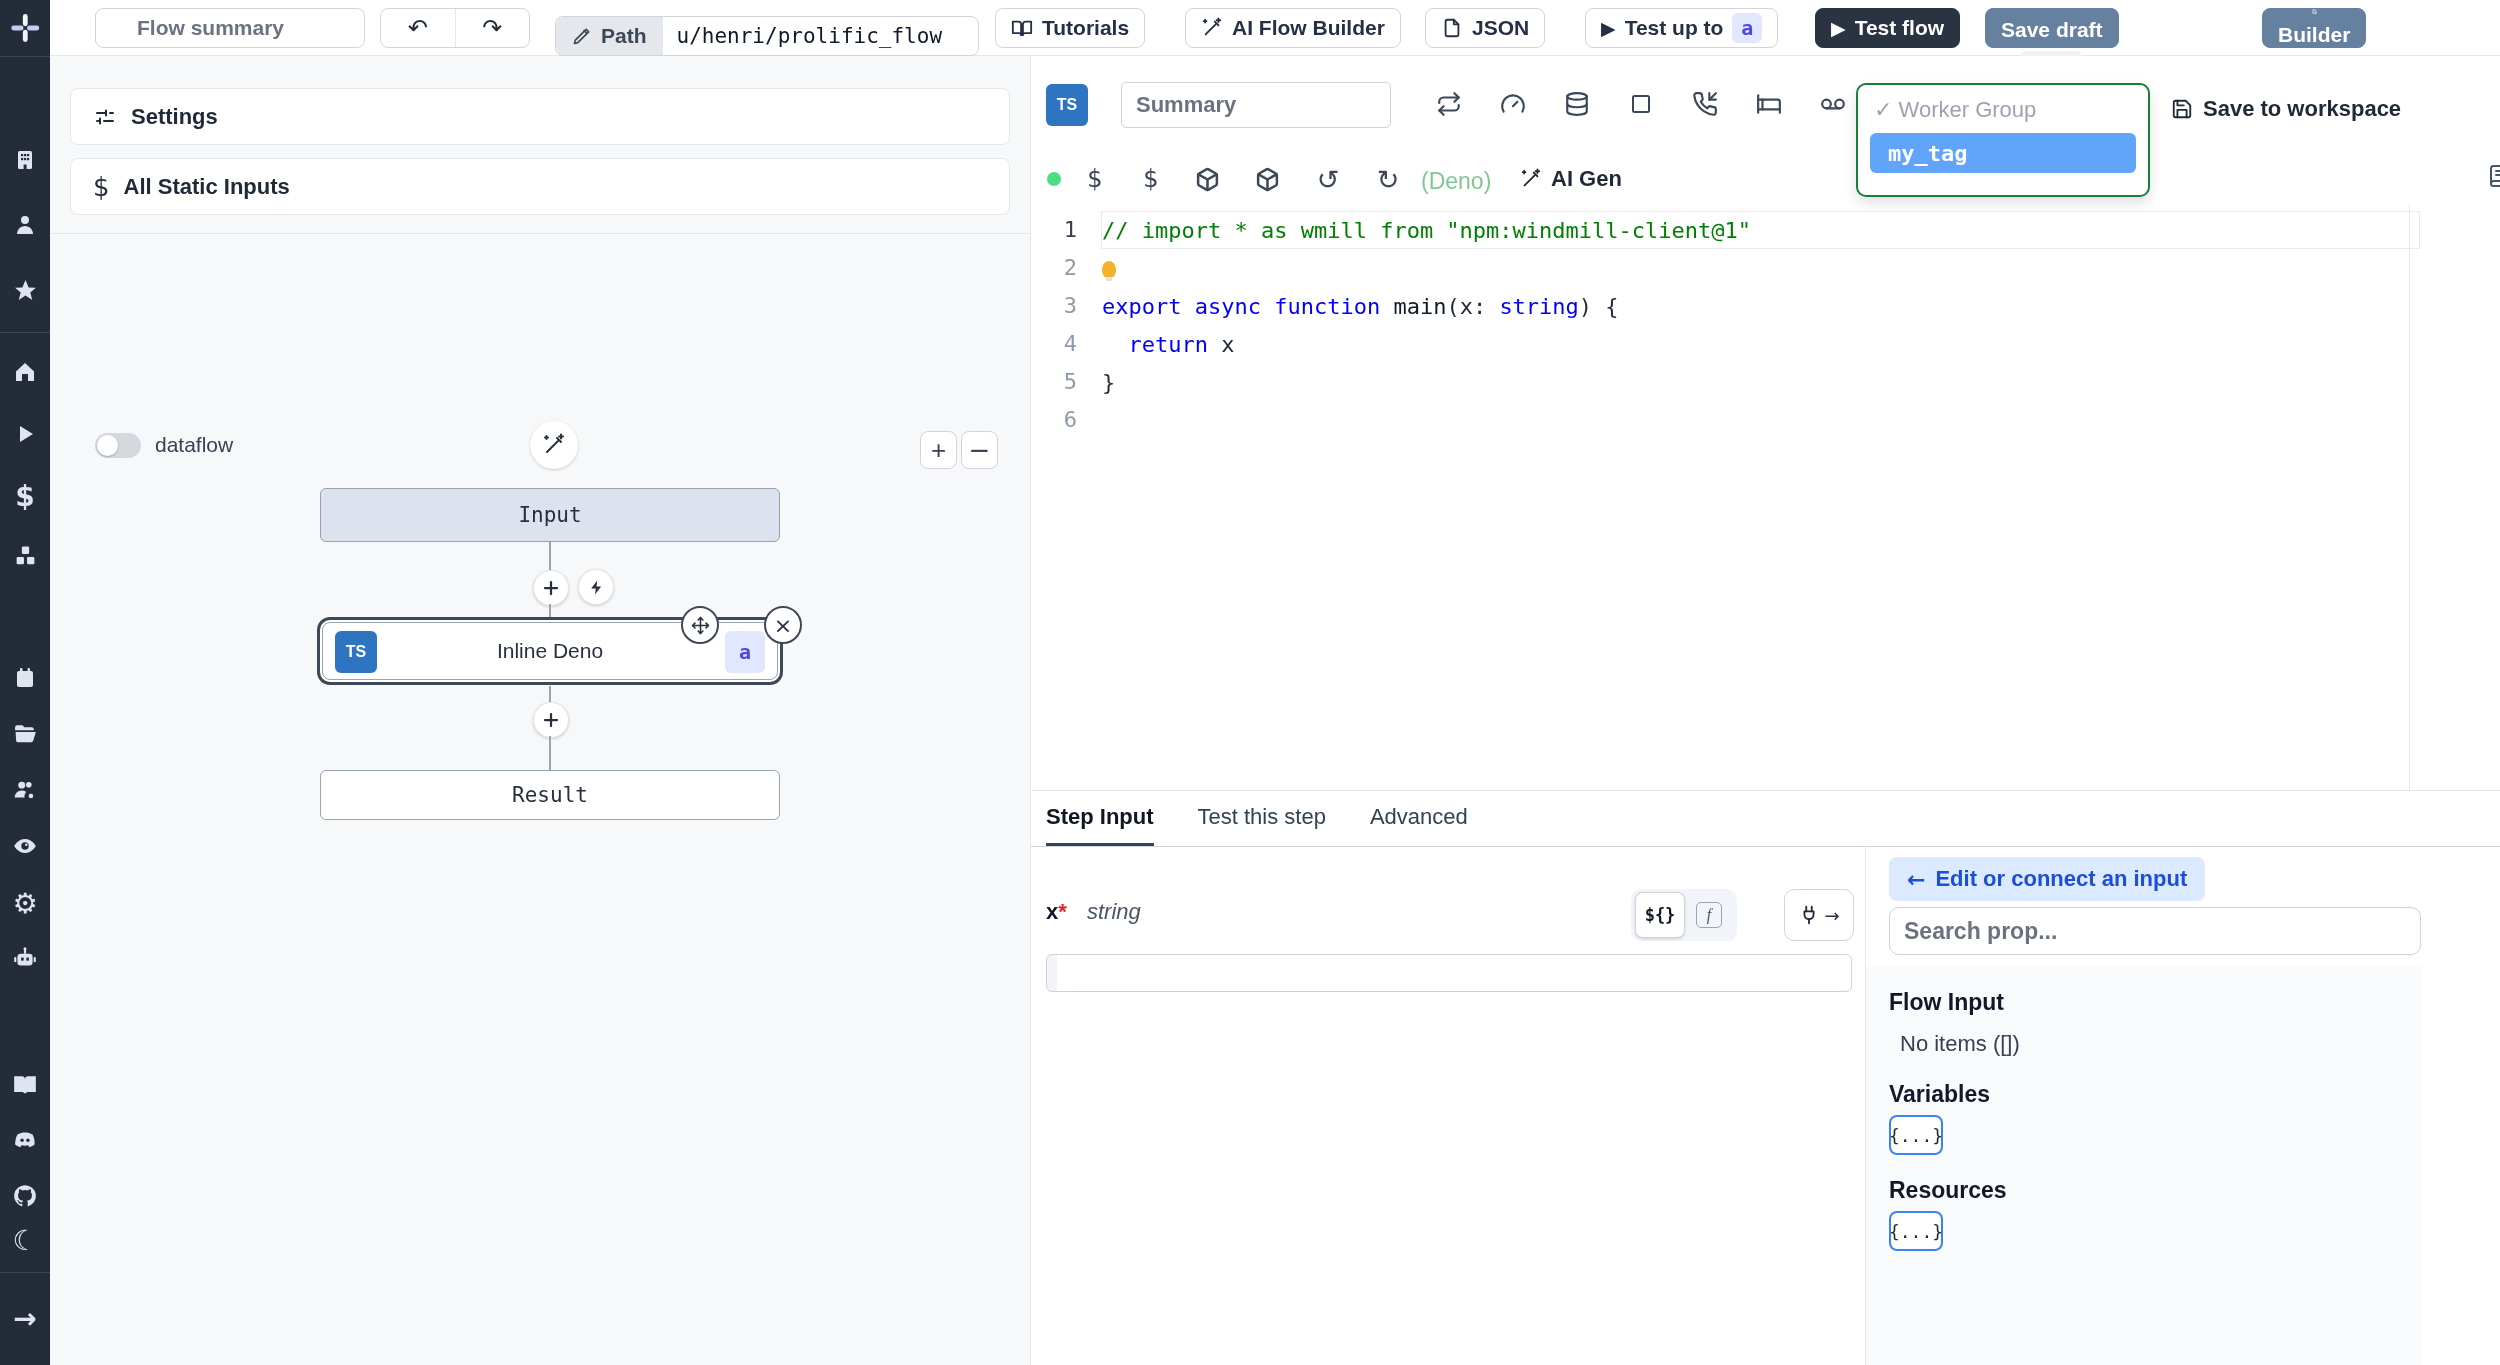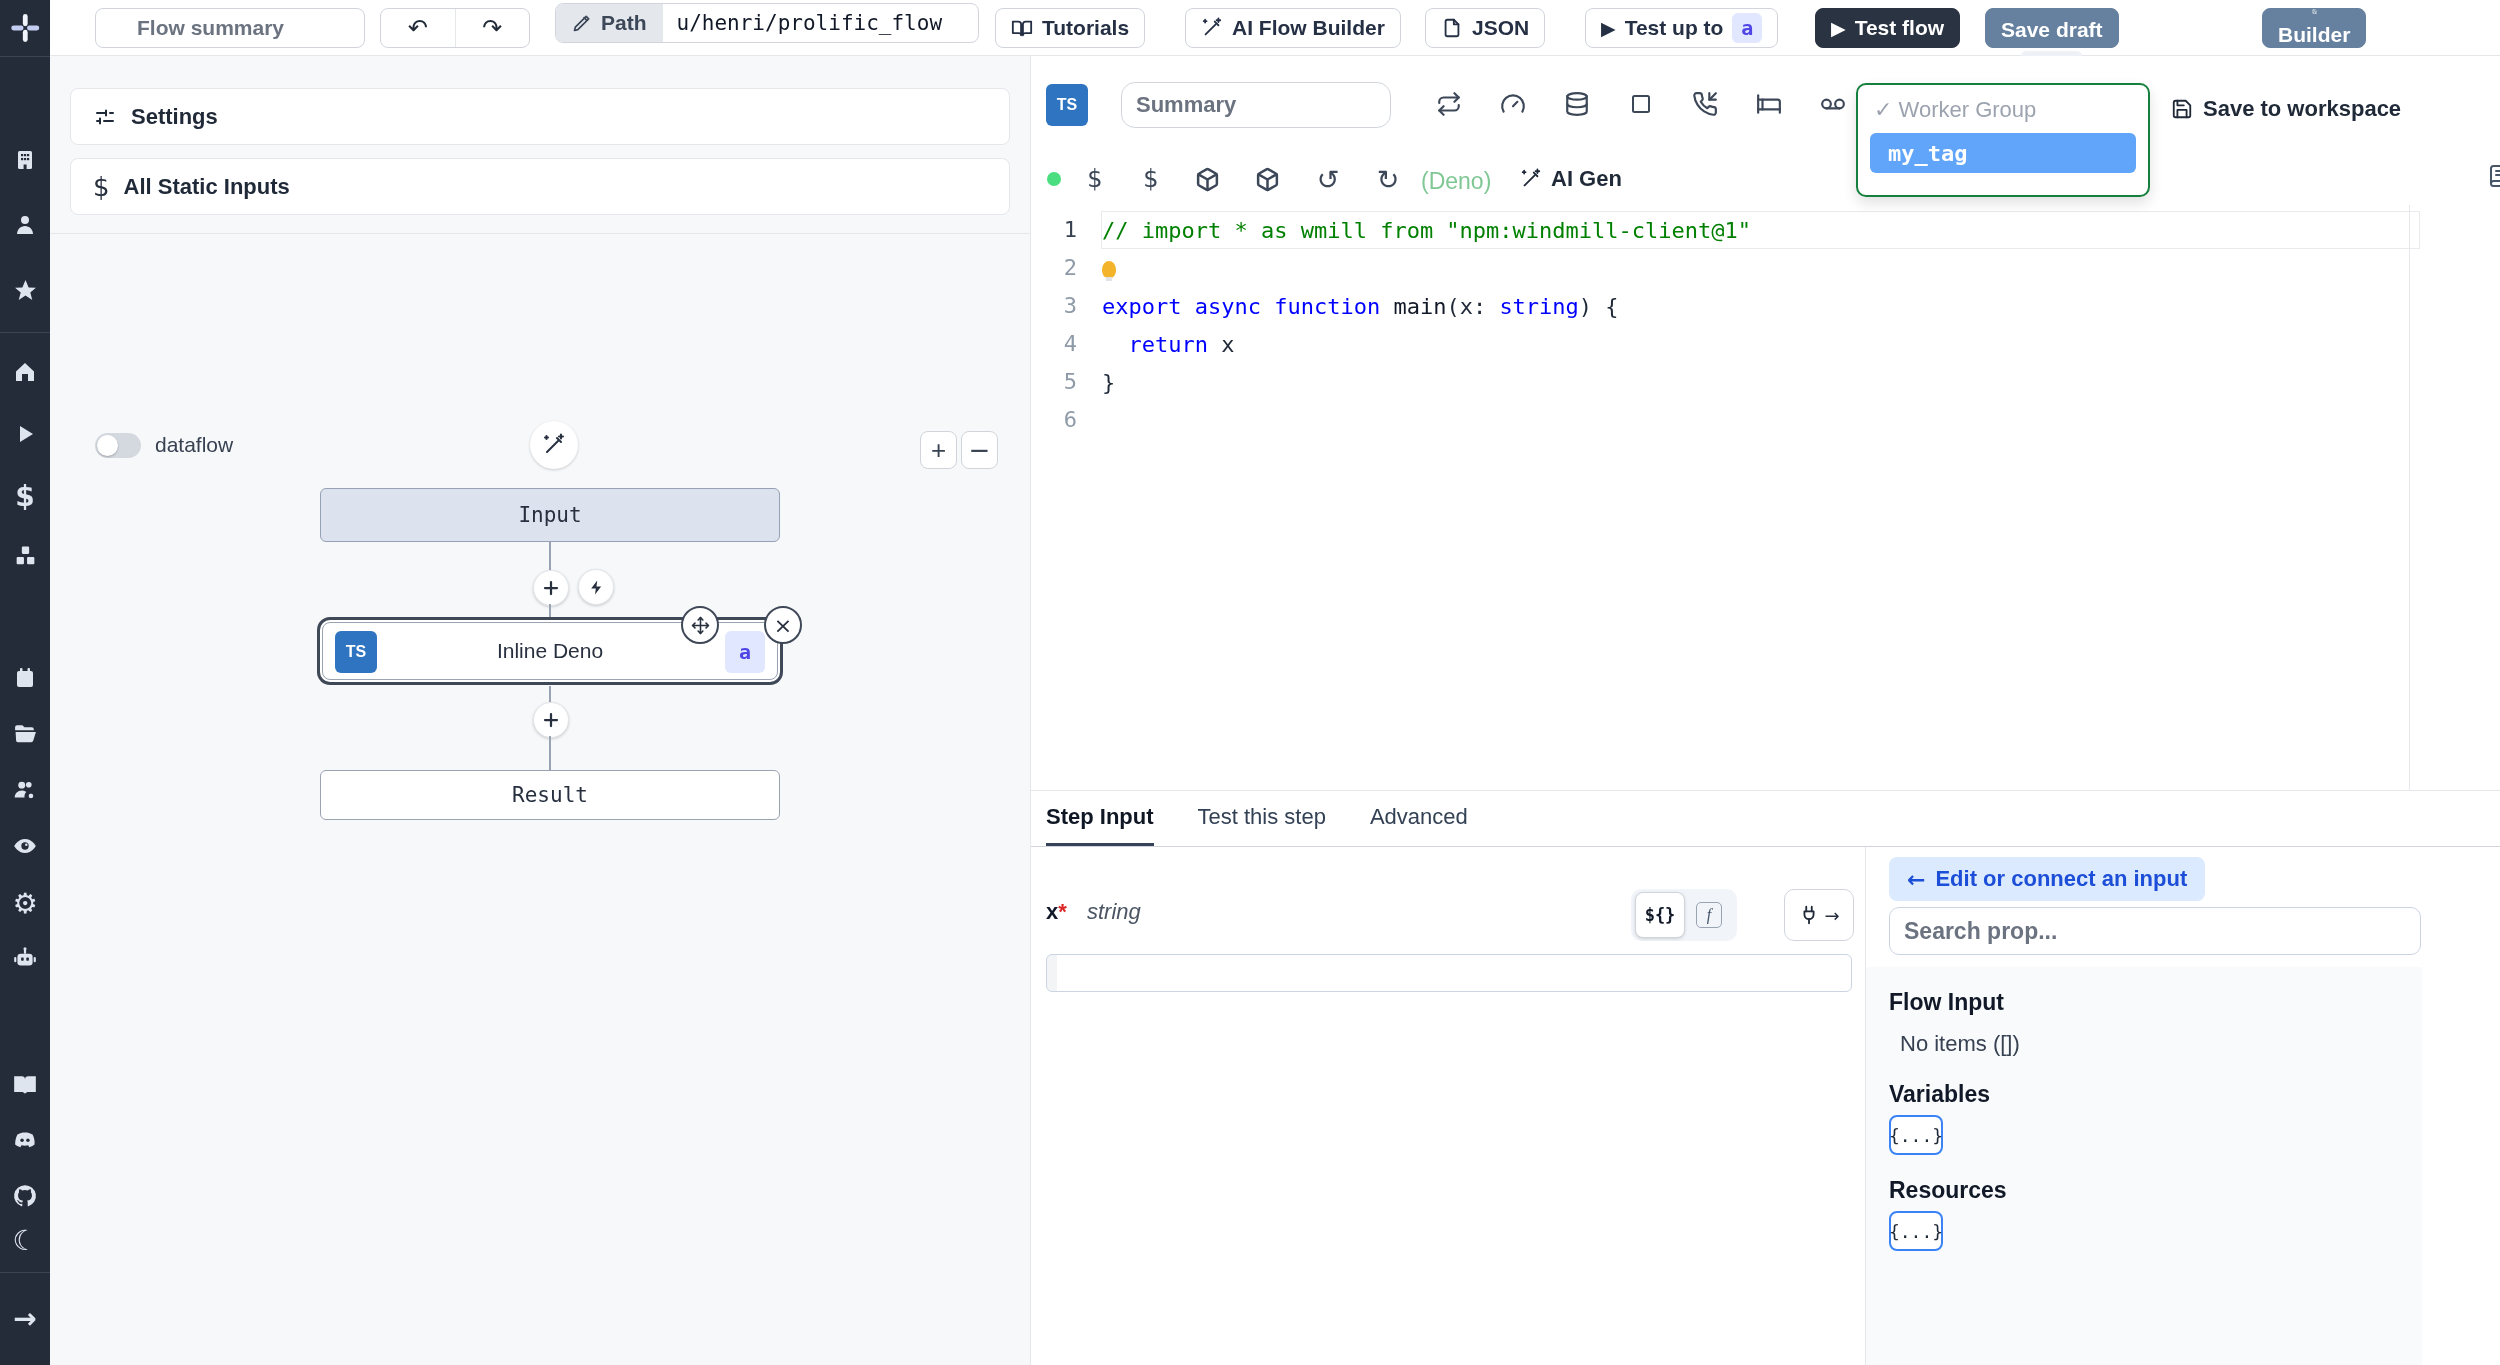--- a/index.html
+++ b/index.html
@@ -233,21 +233,21 @@
 
     <div class="abs" style="left:330px;top:8px;width:150px;height:40px;border:1px solid #d1d5db;border-radius:8px;display:flex;background:#fff">
       <div style="flex:1;display:flex;align-items:center;justify-content:center;border-right:1px solid #e5e7eb;cursor:pointer">
           <span class="glyph" style="font-size:24px">↶</span>
         </div>
       <div style="flex:1;display:flex;align-items:center;justify-content:center;cursor:pointer">
           <span class="glyph" style="font-size:24px">↷</span>
         </div>
     </div>
 
-    <div class="abs" style="left:505px;top:3px;width:424px;height:40px;border:1px solid #d1d5db;border-radius:8px;display:flex;overflow:hidden;background:#fff">
+    <div class="abs" style="left:505px;top:16px;width:424px;height:40px;border:1px solid #d1d5db;border-radius:8px;display:flex;overflow:hidden;background:#fff">
       <div style="background:#e4e7ec;display:flex;align-items:center;gap:9px;padding:0 16px;font-weight:700;font-size:21px;color:#3c4758">
         <svg class="sic" width="20" height="20" viewBox="0 0 24 24">
             <path d="M3 21l4-1L20 7l-3-3L4 17z"></path>
             <path d="M14.5 5.5l3 3"></path>
           </svg>
         <span>Path</span>
       </div>
       <div class="mono" style="display:flex;align-items:center;padding:0 14px;font-size:21px;color:#111827">u/henri/prolific_flow</div>
     </div>
 
@@ -388,21 +388,21 @@
       <div class="node" style="left:270px;top:536px;width:460px;height:50px;background:#fff;border:1px solid #9aa3b2;border-radius:6px">
         <span>Result</span>
       </div>
 
     </div>
   </div>
 
   <div class="abs right">
 
     <div class="abs ts-badge" style="left:15px;top:28px;width:42px;height:42px;font-size:16px">TS</div>
-    <input class="abs txt" style="left: 90px; top: 26px; width: 270px; height: 46px; border-radius: 14px; font-size: 22px;" type="text" placeholder="Summary">
+    <input class="abs txt" style="left: 90px; top: 26px; width: 270px; height: 46px; border-radius: 5px; font-size: 22px;" type="text" placeholder="Summary">
 
     <div class="tool-ic" style="left:404px;top:34px">
       <svg class="sic" width="26" height="26" viewBox="0 0 24 24">
           <path d="M17 2l4 4-4 4"></path>
           <path d="M3 11v-1a4 4 0 014-4h14"></path>
           <path d="M7 22l-4-4 4-4"></path>
           <path d="M21 13v1a4 4 0 01-4 4H3"></path>
         </svg>
     </div>
     <div class="tool-ic" style="left:468px;top:34px">

